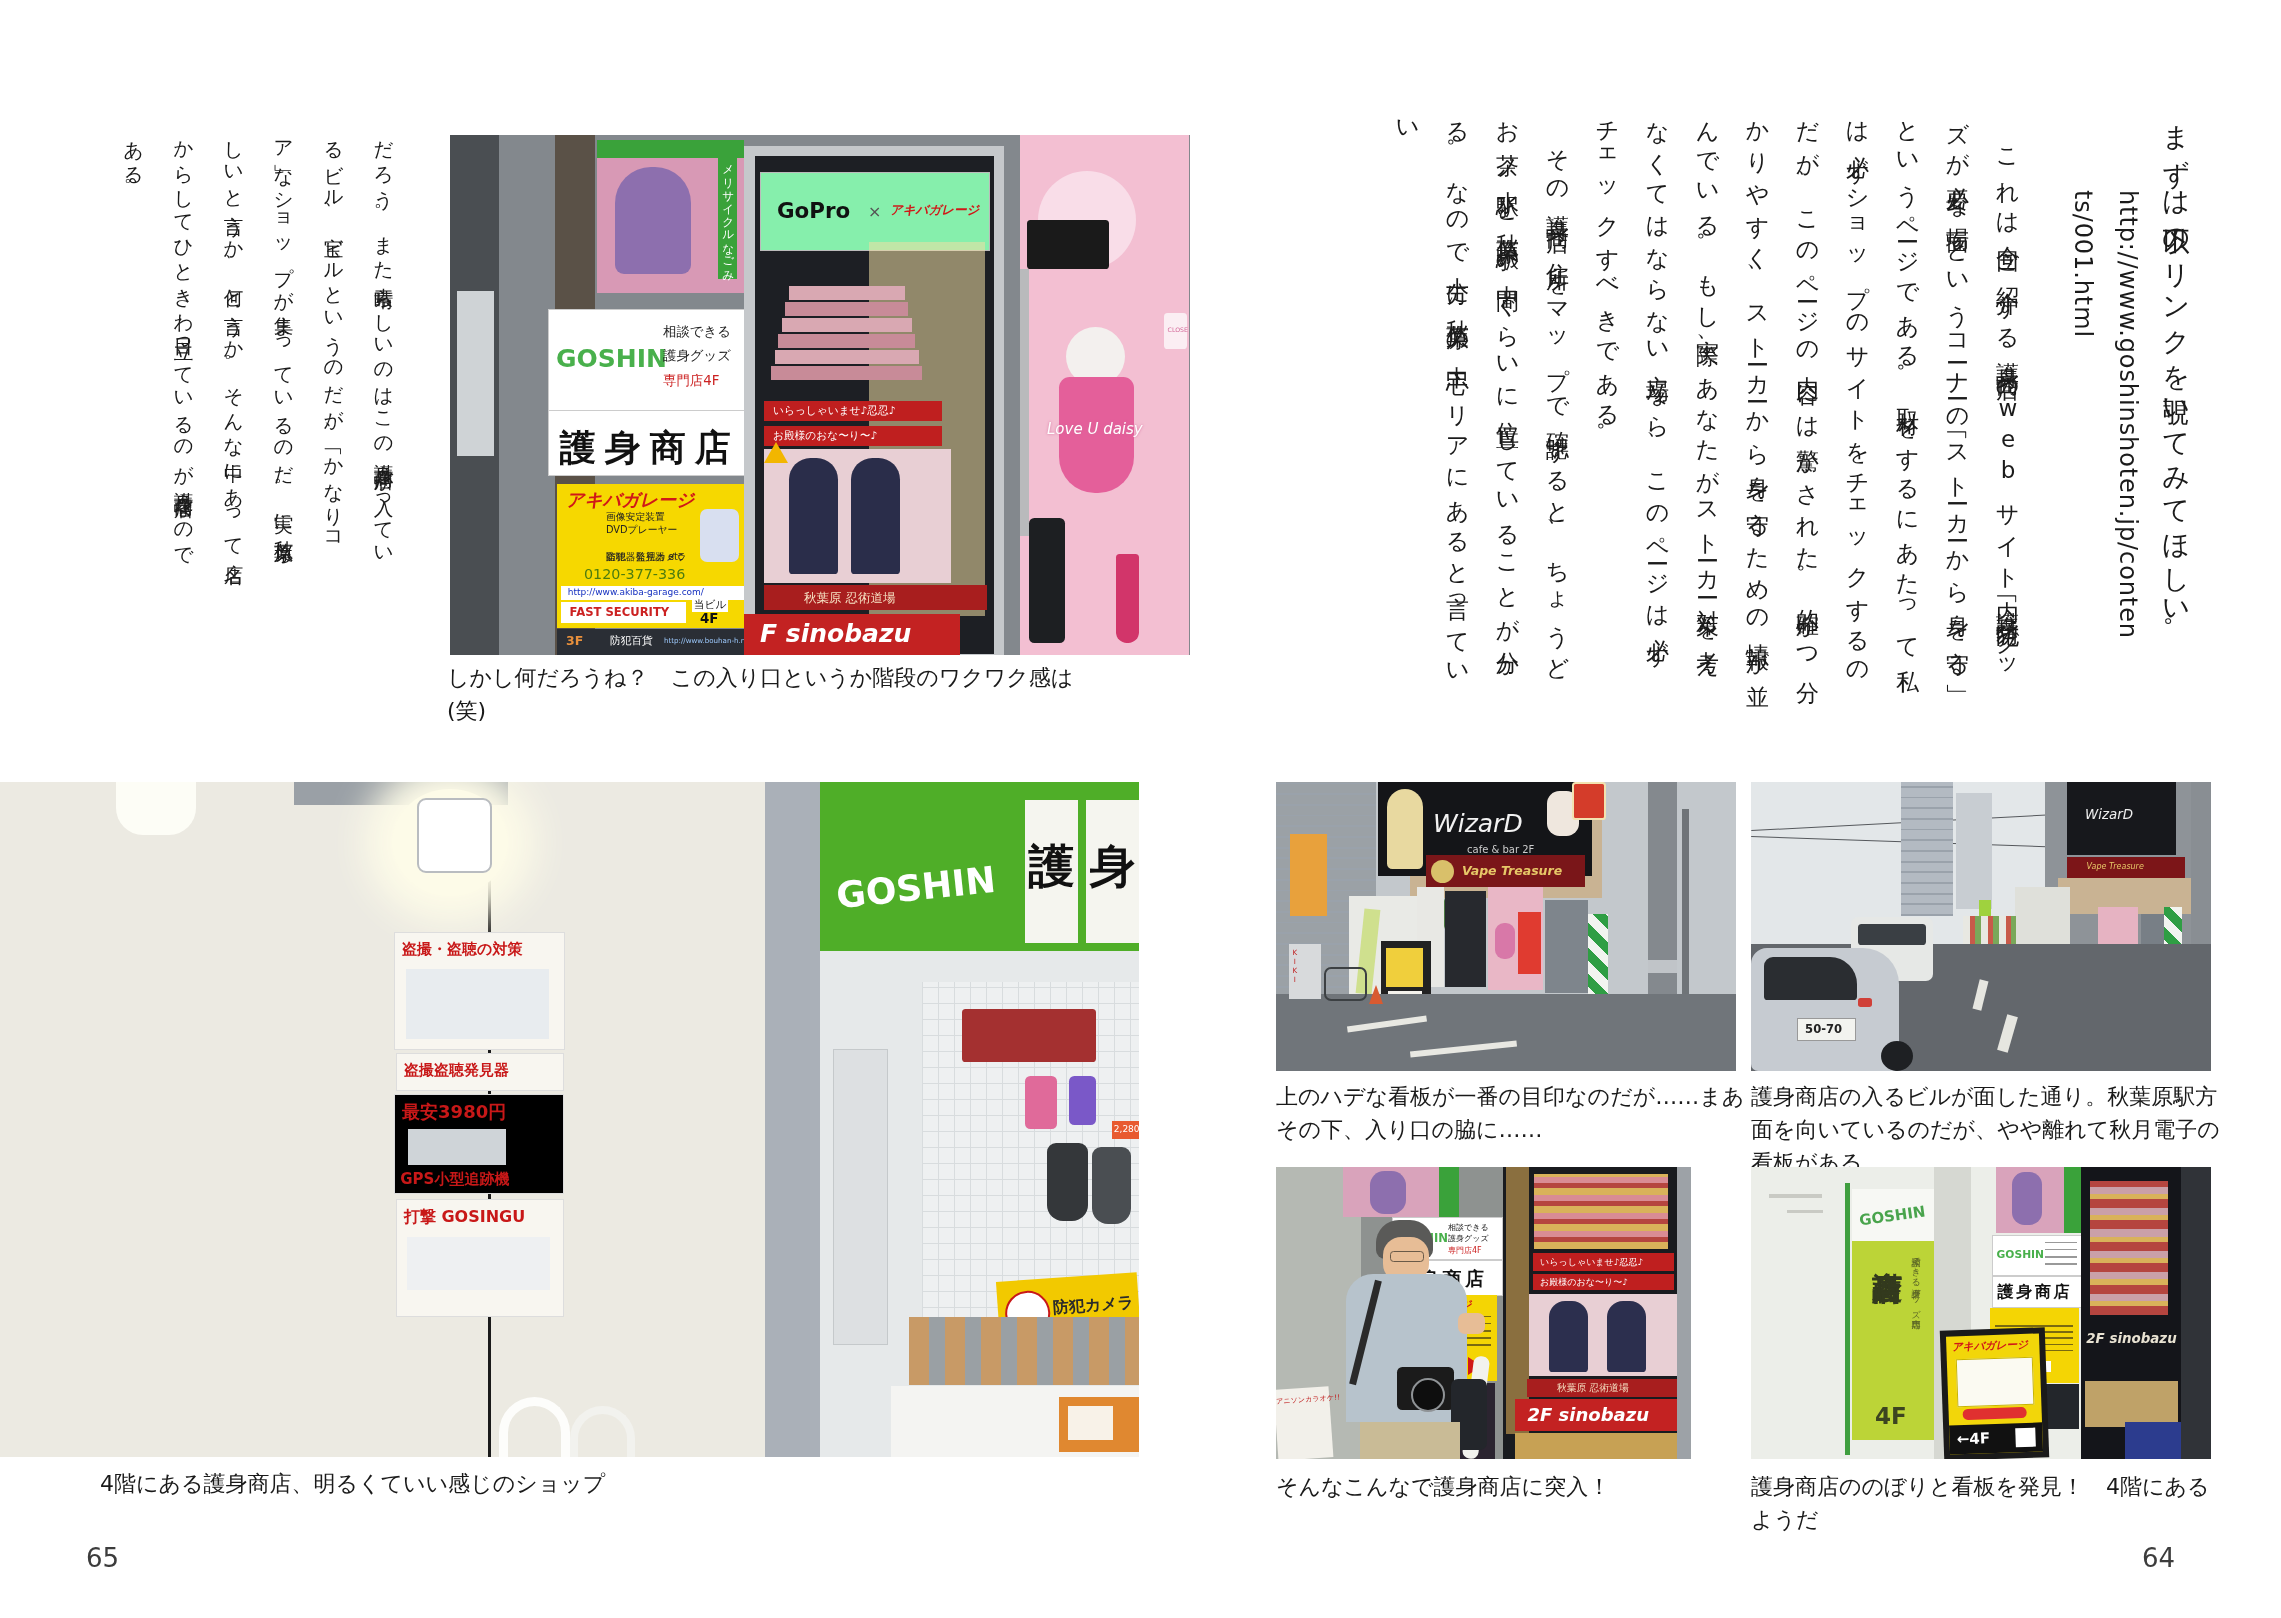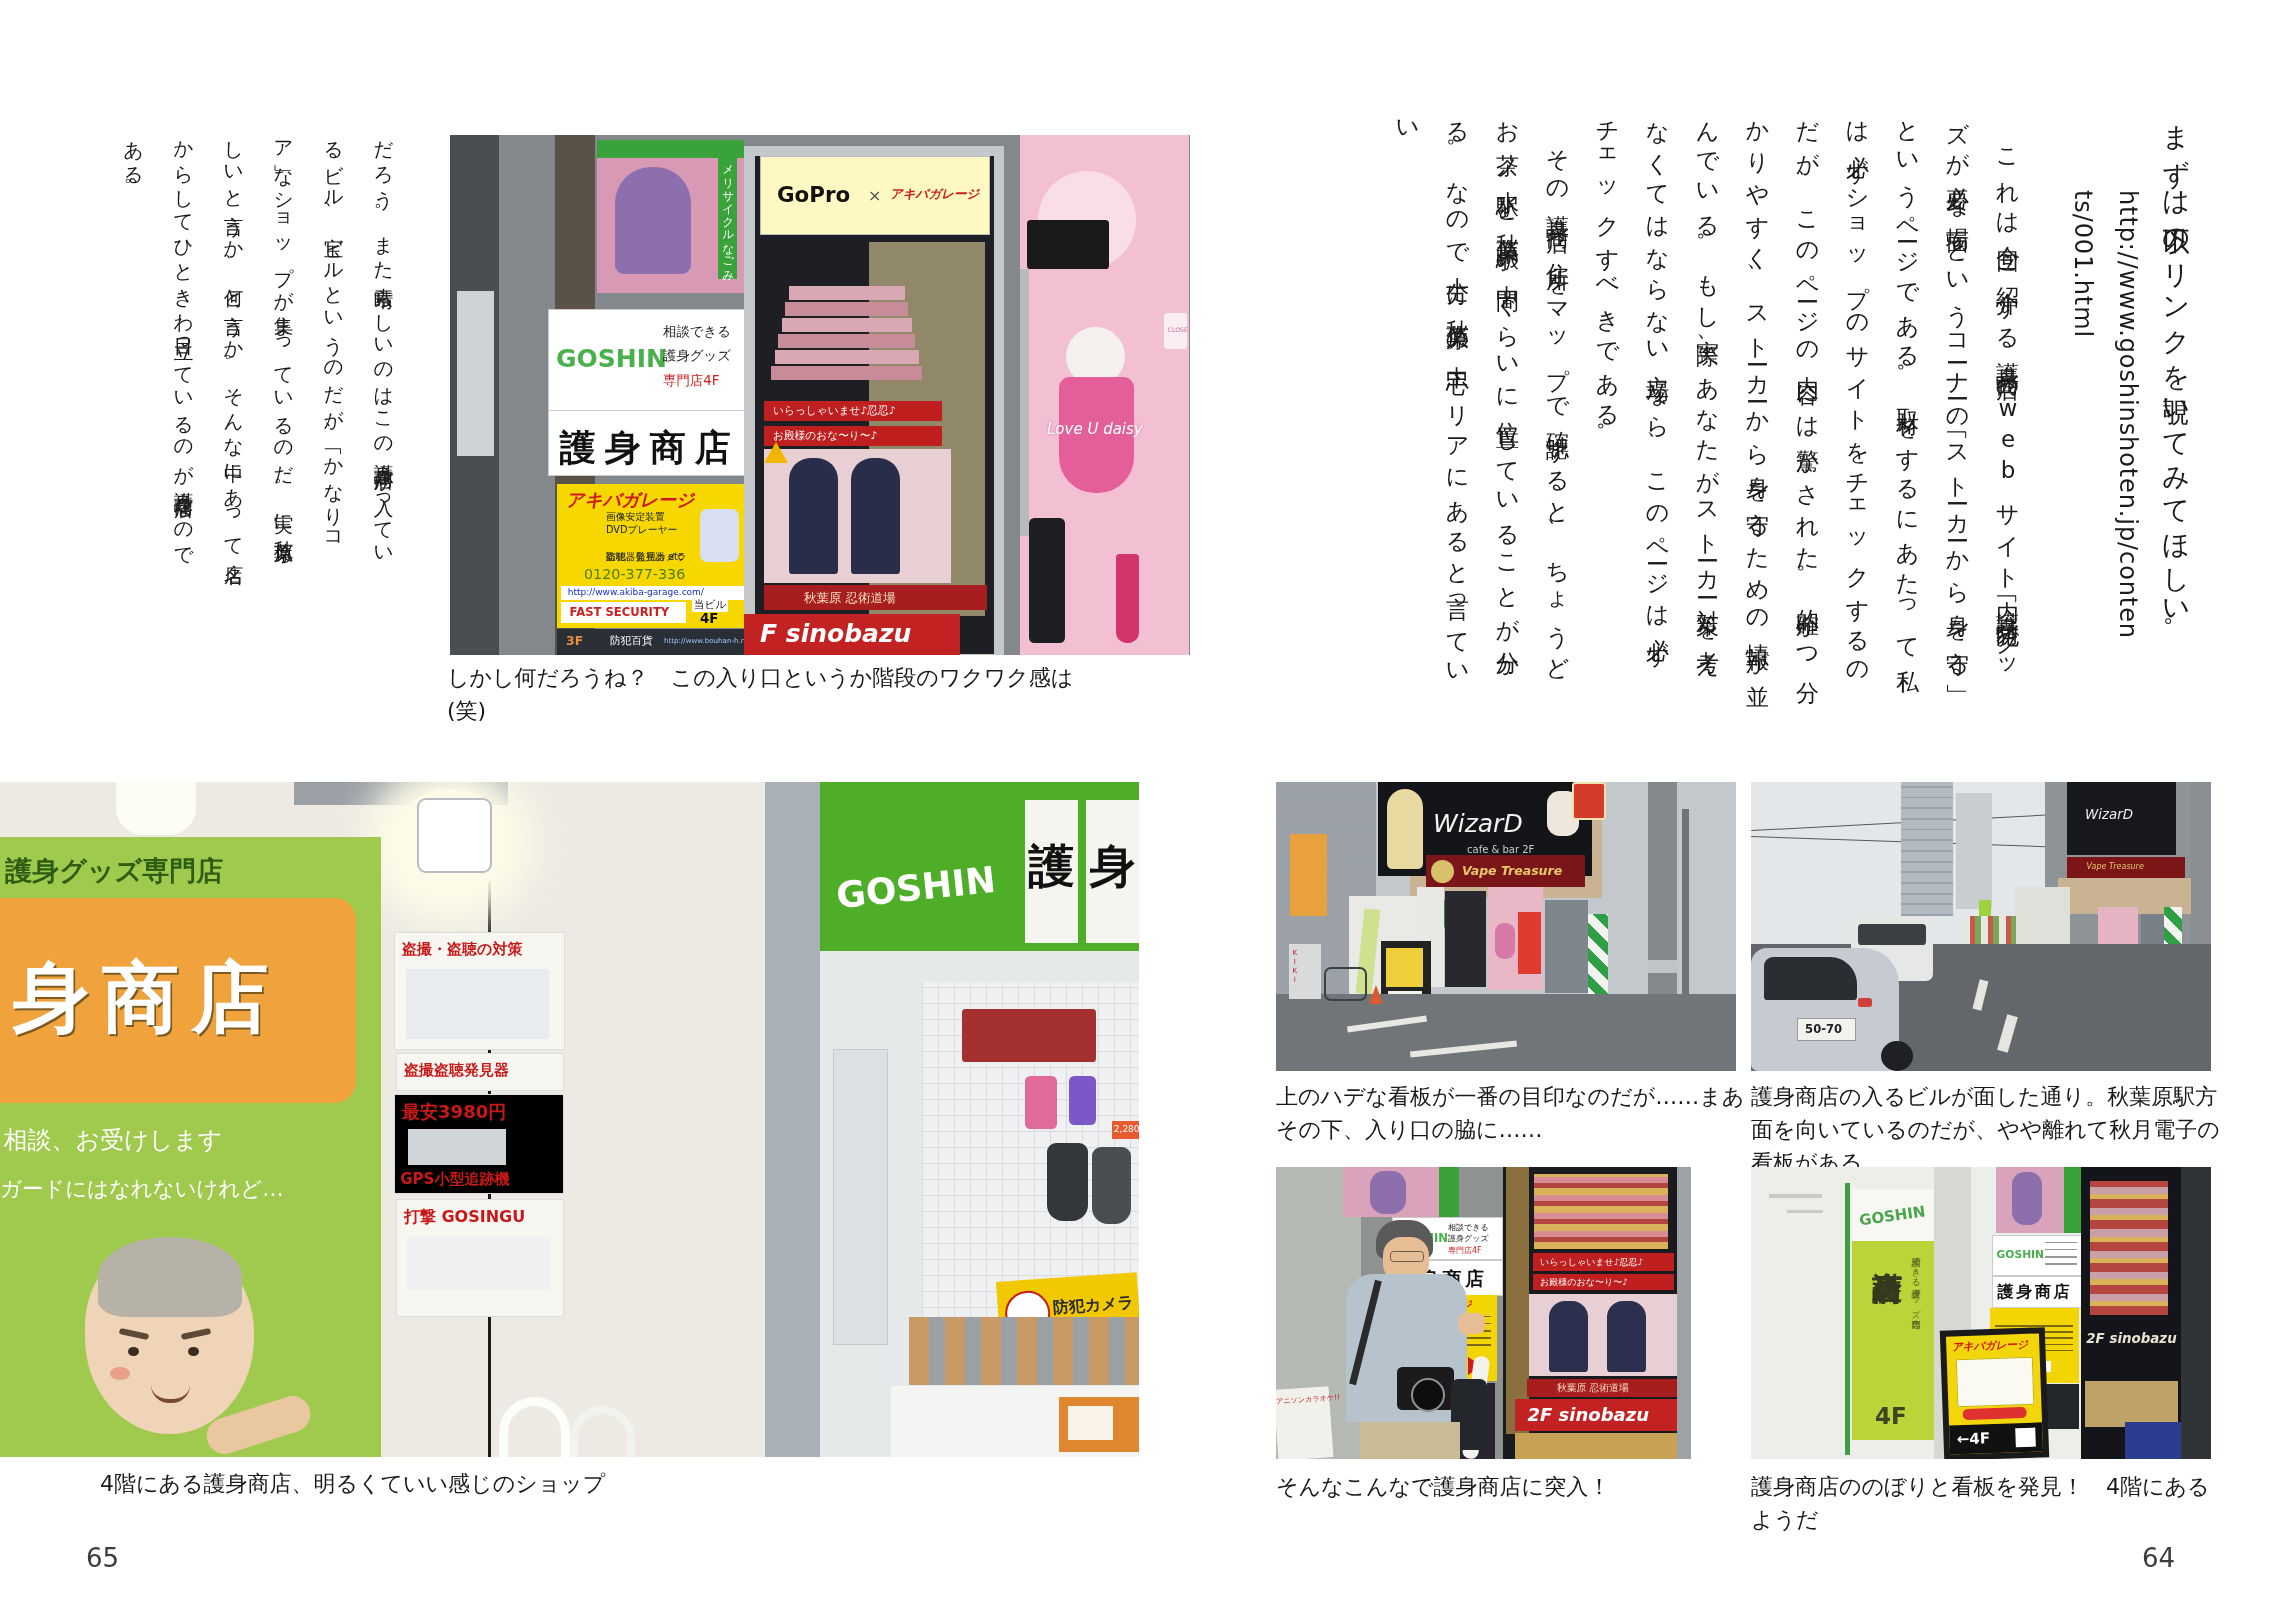--- a/index.html
+++ b/index.html
@@ -76,21 +76,21 @@
     <div class="txt" style="left:143px;top:127px;font-size:13.4px;font-weight:bold;color:#111">4F</div>
   </div>
   <div class="ly" style="left:107px;top:494px;width:192px;height:26px;background:#2a2e35">
     <div class="txt" style="left:9px;top:3.6px;font-size:12.5px;color:#e8903c;font-weight:bold">3F</div>
     <div class="txt" style="left:53px;top:4.5px;font-size:10.7px;color:#ffffff">防犯百貨</div>
     <div class="txt" style="left:107px;top:7.1px;font-size:7.1px;color:#9ecbff">http://www.bouhan-h.net/</div>
   </div>
 
   <div class="ly" style="left:294px;top:10.7px;width:260px;height:509px;background:#c5c8cb"></div>
   <div class="ly" style="left:305px;top:21.4px;width:239px;height:498px;background:#1d1f24"></div>
-  <div class="ly" style="left:310px;top:21px;width:228px;height:77px;background:#fef9c3;border:0.9px solid #bbb">
+  <div class="ly" style="left:310px;top:37px;width:228px;height:77px;background:#86efac;border:0.9px solid #bbb">
     <div class="txt" style="left:16px;top:25px;font-size:21.4px;font-weight:bold;color:#111">GoPro</div>
     <div class="txt" style="left:107px;top:28.5px;font-size:16px;color:#555">×</div>
     <div class="txt" style="left:129px;top:28.5px;font-size:12.5px;font-weight:bold;color:#d01818;font-style:italic">アキバガレージ</div>
   </div>
   <div class="ly" style="left:419px;top:107px;width:116px;height:374px;background:#f0dfa4;opacity:.55"></div>
 
   <div class="ly" style="left:314px;top:151px;width:169px;height:107px">
     <div class="ly" style="left:25px;top:0;width:116px;height:14.3px;background:#d9a8b2"></div>
     <div class="ly" style="left:21.4px;top:16px;width:123px;height:14.3px;background:#c88b98"></div>
     <div class="ly" style="left:18px;top:32px;width:130px;height:14.3px;background:#d9a8b2"></div>
@@ -136,38 +136,20 @@
 </div>
 
 <div class="photo" style="left:0;top:782px;width:1139px;height:675px;background:#eceae2">
 
   <div class="ly" style="left:488px;top:0;width:2.7px;height:677px;background:#1a1a1a"></div>
   <div class="ly" style="left:294px;top:0;width:214px;height:23px;background:#9aa0a6"></div>
   <div class="ly" style="left:392px;top:7.1px;width:116px;height:107px;background:#fdfbe8;border-radius:50%;box-shadow:0 0 36px 27px #fdfbe8"></div>
   <div class="ly" style="left:417px;top:16px;width:71px;height:71px;background:#ffffff;border:2.7px solid #b9bcc0;border-radius:9px"></div>
   <div class="ly" style="left:116px;top:0;width:80px;height:53px;background:#fdfdf6;border-radius:0 0 27px 27px"></div>
 
-  <div class="ly" style="left:0;top:55px;width:381px;height:620px;background:#9fca4e">
-    <div class="txt" style="left:5.3px;top:16px;font-size:27px;font-weight:bold;color:#2e5c12">護身グッズ専門店</div>
-    <div class="ly" style="left:0;top:61px;width:356px;height:205px;background:#f0a23c;border-radius:0 21.4px 21.4px 0">
-      <div class="txt" style="left:12.5px;top:49px;font-size:77px;font-weight:bold;color:#ffffff;letter-spacing:12.5px;text-shadow:1.8px 1.8px 0 #7a5a20">身商店</div>
-    </div>
-    <div class="txt" style="left:3.6px;top:287px;font-size:24px;color:#ffffff">相談、お受けします</div>
-    <div class="txt" style="left:0;top:337px;font-size:21.4px;color:#ffffff">ガードにはなれないけれど…</div>
-    <div class="ly" style="left:85px;top:405px;width:169px;height:192px;background:#efd4b8;border-radius:48% 52% 55% 55%">
-      <div class="ly" style="left:12.5px;top:-5.3px;width:144px;height:80px;background:#b7b2a8;border-radius:50% 50% 20% 20%"></div>
-      <div class="ly" style="left:34px;top:89px;width:30px;height:6.2px;background:#5c4a36;border-radius:3.6px;transform:rotate(12deg)"></div>
-      <div class="ly" style="left:96px;top:89px;width:30px;height:6.2px;background:#5c4a36;border-radius:3.6px;transform:rotate(-12deg)"></div>
-      <div class="ly" style="left:43px;top:105px;width:10.7px;height:9px;background:#3a2d20;border-radius:50%"></div>
-      <div class="ly" style="left:103px;top:105px;width:10.7px;height:9px;background:#3a2d20;border-radius:50%"></div>
-      <div class="ly" style="left:25px;top:125px;width:19.6px;height:12.5px;background:#e8a08a;border-radius:50%"></div>
-      <div class="ly" style="left:66px;top:143px;width:39px;height:14.3px;border-bottom:4.5px solid #7a4a2e;border-radius:0 0 36px 36px"></div>
-    </div>
-    <div class="ly" style="left:205px;top:570px;width:107px;height:36px;background:#e9c79f;border-radius:18px;transform:rotate(-18deg)"></div>
-  </div>
 
   <div class="ly" style="left:394px;top:150px;width:176px;height:392px">
     <div class="ly" style="left:0;top:0;width:169px;height:116px;background:#f8f6f0;border:0.9px solid #ddd">
       <div class="txt" style="left:7.1px;top:7.1px;font-size:15px;font-weight:bold;color:#c81818">盗撮・盗聴の対策</div>
       <div class="ly" style="left:10.7px;top:36px;width:143px;height:70px;background:#e8ecef"></div>
     </div>
     <div class="ly" style="left:1.8px;top:121px;width:166px;height:36px;background:#f8f6f0;border:0.9px solid #ddd">
       <div class="txt" style="left:7.1px;top:7.1px;font-size:15px;font-weight:bold;color:#c81818">盗撮盗聴発見器</div>
     </div>
     <div class="ly" style="left:0;top:162px;width:168px;height:98px;background:#000000;border:0.9px solid #ddd">

